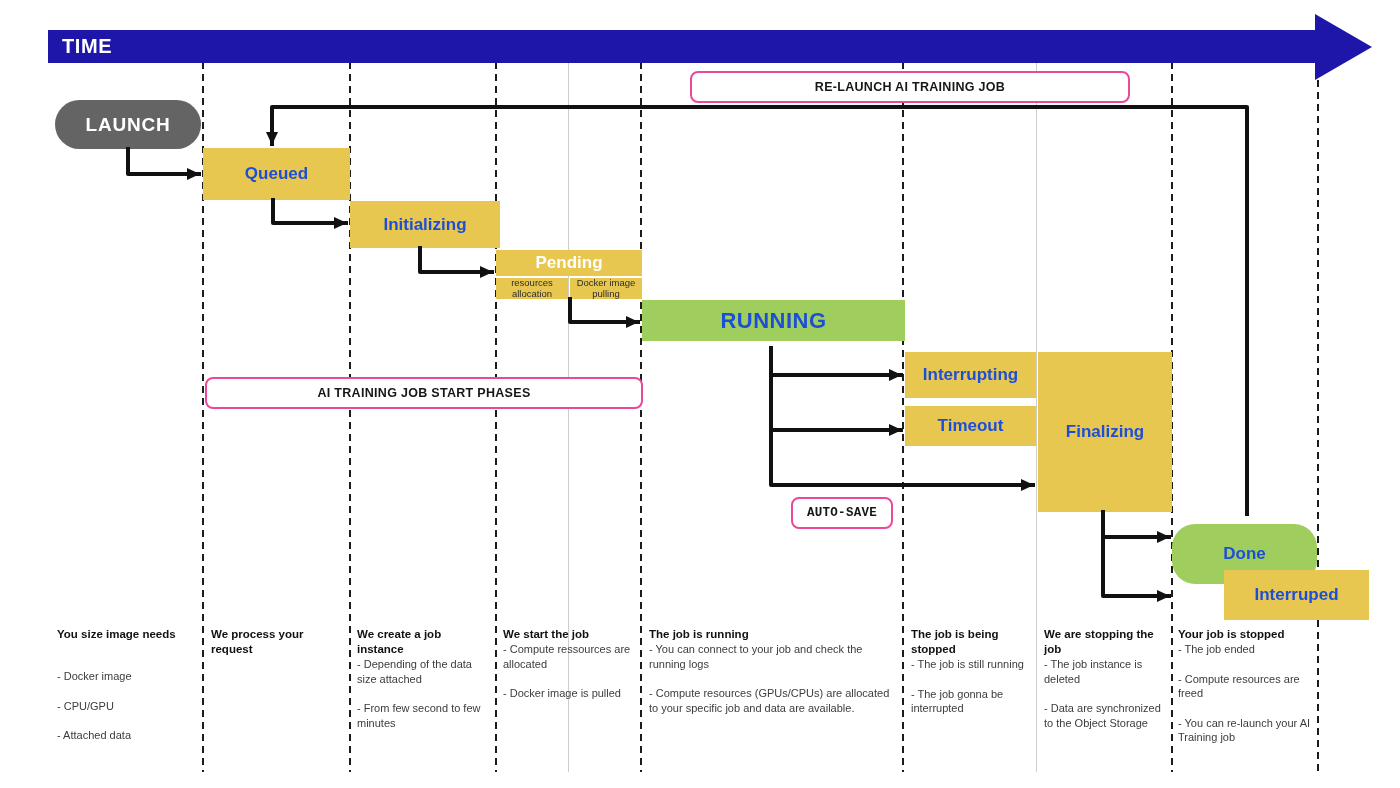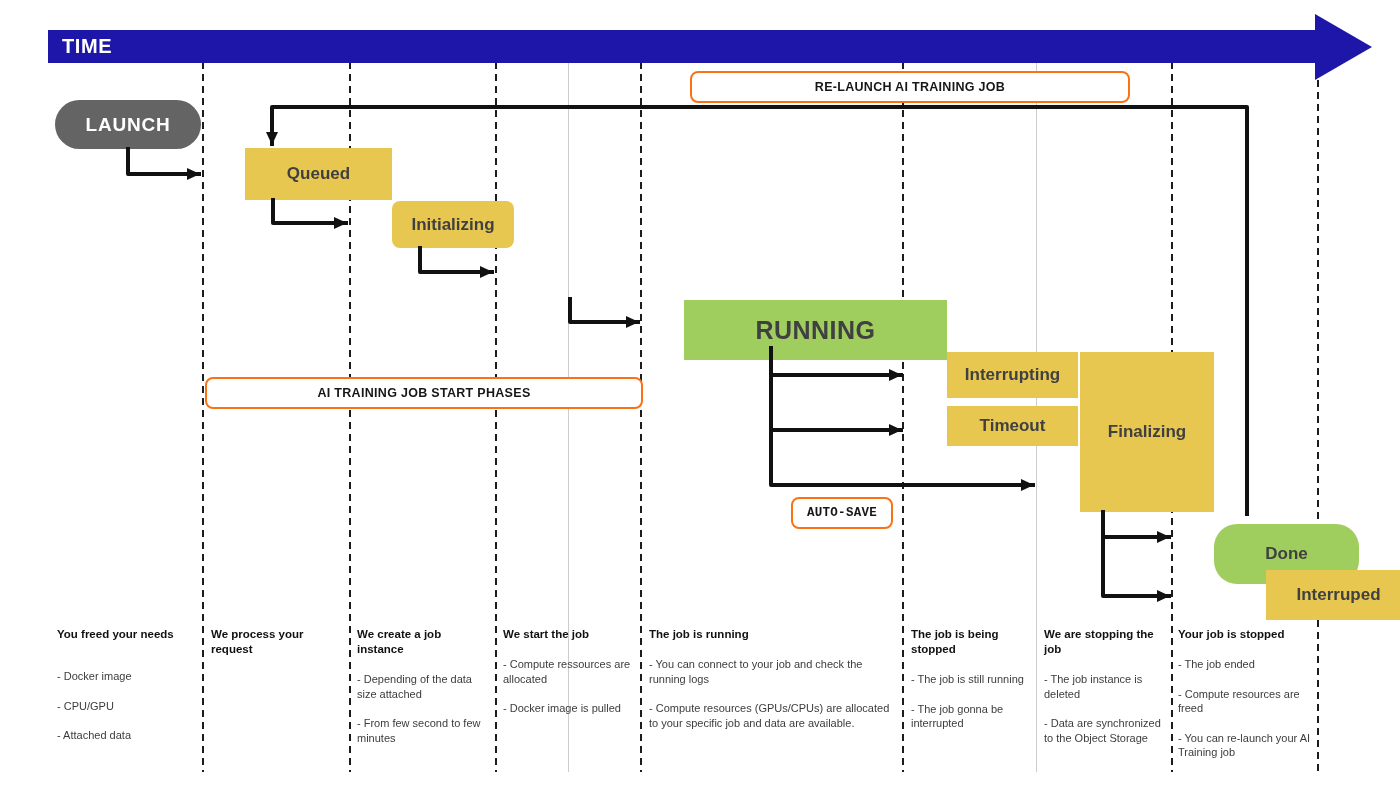--- a/index.html
+++ b/index.html
@@ -17,50 +17,50 @@
   .time-label{color:#fff;font-weight:700;font-size:20px;letter-spacing:.6px;margin-left:14px;}
   .time-head{position:absolute;left:1315px;top:14px;width:0;height:0;
     border-top:33px solid transparent;border-bottom:33px solid transparent;
     border-left:57px solid var(--blue,#1d16a8);}
   
   .launch{position:absolute;left:55px;top:100px;width:146px;height:49px;border-radius:25px;
     background:var(--gray,#646464);color:#fff;font-weight:700;font-size:19px;letter-spacing:.8px;
     display:flex;align-items:center;justify-content:center;}
   
   .phase{position:absolute;display:flex;align-items:center;justify-content:center;
-    color:#404040;font-weight:700;font-size:17px;margin-left:42px;}
+    color:#1d4ed8;font-weight:700;font-size:17px;}
   .phase.yellow{background:var(--yellow,#e8c750);}
   .phase.green{background:var(--green,#9fce5f);}
   .queued{left:203px;top:148px;width:147px;height:52px;}
-  .initializing{left:350px;top:201px;width:122px;height:47px;border-radius:8px;}
-  .running{left:642px;top:300px;width:263px;height:60px;font-size:25px;letter-spacing:.5px;}
+  .initializing{left:350px;top:201px;width:150px;height:47px;}
+  .running{left:642px;top:300px;width:263px;height:41px;font-size:22px;letter-spacing:.5px;}
   .interrupting{left:905px;top:352px;width:131px;height:46px;}
   .timeout{left:905px;top:406px;width:131px;height:40px;}
   .finalizing{left:1038px;top:352px;width:134px;height:160px;}
   .done{left:1172px;top:524px;width:145px;height:60px;border-radius:23px;}
   .interruped{left:1224px;top:570px;width:145px;height:50px;}
   
   .pending{position:absolute;left:496px;top:250px;width:146px;}
   .pending-title{height:26px;background:var(--yellow,#e8c750);color:#fff;font-weight:700;font-size:17px;
     display:flex;align-items:center;justify-content:center;}
   .pending-sub{display:flex;gap:2px;margin-top:2px;height:21px;}
   .pending-cell{flex:1;background:var(--yellow,#e8c750);color:#2d2d2d;font-size:9.5px;line-height:1.08;
     display:flex;align-items:center;justify-content:center;text-align:center;}
   
-  .callout{position:absolute;background:#fff;border:2px solid #f97316;border-radius:8px;
+  .callout{position:absolute;background:#fff;border:2px solid #ec4899;border-radius:8px;
     display:flex;align-items:center;justify-content:center;
     font-weight:700;font-size:12.5px;color:#171717;letter-spacing:.3px;}
   .callout.relaunch{left:690px;top:71px;width:436px;height:28px;}
   .callout.startphases{left:205px;top:377px;width:434px;height:28px;}
   .callout.autosave{left:791px;top:497px;width:98px;height:28px;font-family:Liberation Mono, monospace;}
   
   svg.connectors{position:absolute;left:0;top:0;pointer-events:none;}
   
   .col{position:absolute;top:627px;}
-  .col-title{font-weight:700;font-size:11.5px;line-height:1.3;color:#111;margin-bottom:15px;}
+  .col-title{font-weight:700;font-size:11.5px;line-height:1.3;color:#111;}
   .col.big-gap .col-title{margin-bottom:27px;}
   .col-item{font-size:11px;line-height:1.33;color:#3c3c3c;margin-bottom:15px;}
 </style>
 </head>
 <body>
 
 <div class="canvas">
 
   <div class="vline" style="left:202px"></div>
   <div class="vline" style="left:349px"></div>
@@ -75,20 +75,27 @@
   <div class="time-bar">
     <span class="time-label">TIME</span>
   </div>
   <div class="time-head"></div>
 
   <div class="launch">LAUNCH</div>
 
   <div class="phase yellow queued">Queued</div>
   <div class="phase yellow initializing">Initializing</div>
 
+  <div class="pending">
+    <div class="pending-title">Pending</div>
+    <div class="pending-sub">
+      <div class="pending-cell">resources allocation</div>
+      <div class="pending-cell">Docker image pulling</div>
+    </div>
+  </div>
 
   <div class="phase green running">RUNNING</div>
   <div class="phase yellow interrupting">Interrupting</div>
   <div class="phase yellow timeout">Timeout</div>
   <div class="phase yellow finalizing">Finalizing</div>
   <div class="phase green done">Done</div>
   <div class="phase yellow interruped">Interruped</div>
 
   <div class="callout relaunch">RE-LAUNCH AI TRAINING JOB</div>
   <div class="callout startphases">AI TRAINING JOB START PHASES</div>
@@ -108,21 +115,21 @@
       <path d="M570,299 V322 H638" marker-end="url(#ah)"></path>
       <path d="M771,348 V485 H1033" marker-end="url(#ah)"></path>
       <path d="M771,375 H901" marker-end="url(#ah)"></path>
       <path d="M771,430 H901" marker-end="url(#ah)"></path>
       <path d="M1103,512 V596 H1169" marker-end="url(#ah)"></path>
       <path d="M1103,537 H1169" marker-end="url(#ah)"></path>
     </g>
   </svg>
 
   <div class="col big-gap" style="left:57px;width:138px">
-    <div class="col-title">You freed your needs</div>
+    <div class="col-title">You size image needs</div>
     <div class="col-item">- Docker image</div>
     <div class="col-item">- CPU/GPU</div>
     <div class="col-item">- Attached data</div>
   </div>
 
   <div class="col" style="left:211px;width:132px">
     <div class="col-title">We process your request</div>
   </div>
 
   <div class="col" style="left:357px;width:133px">

